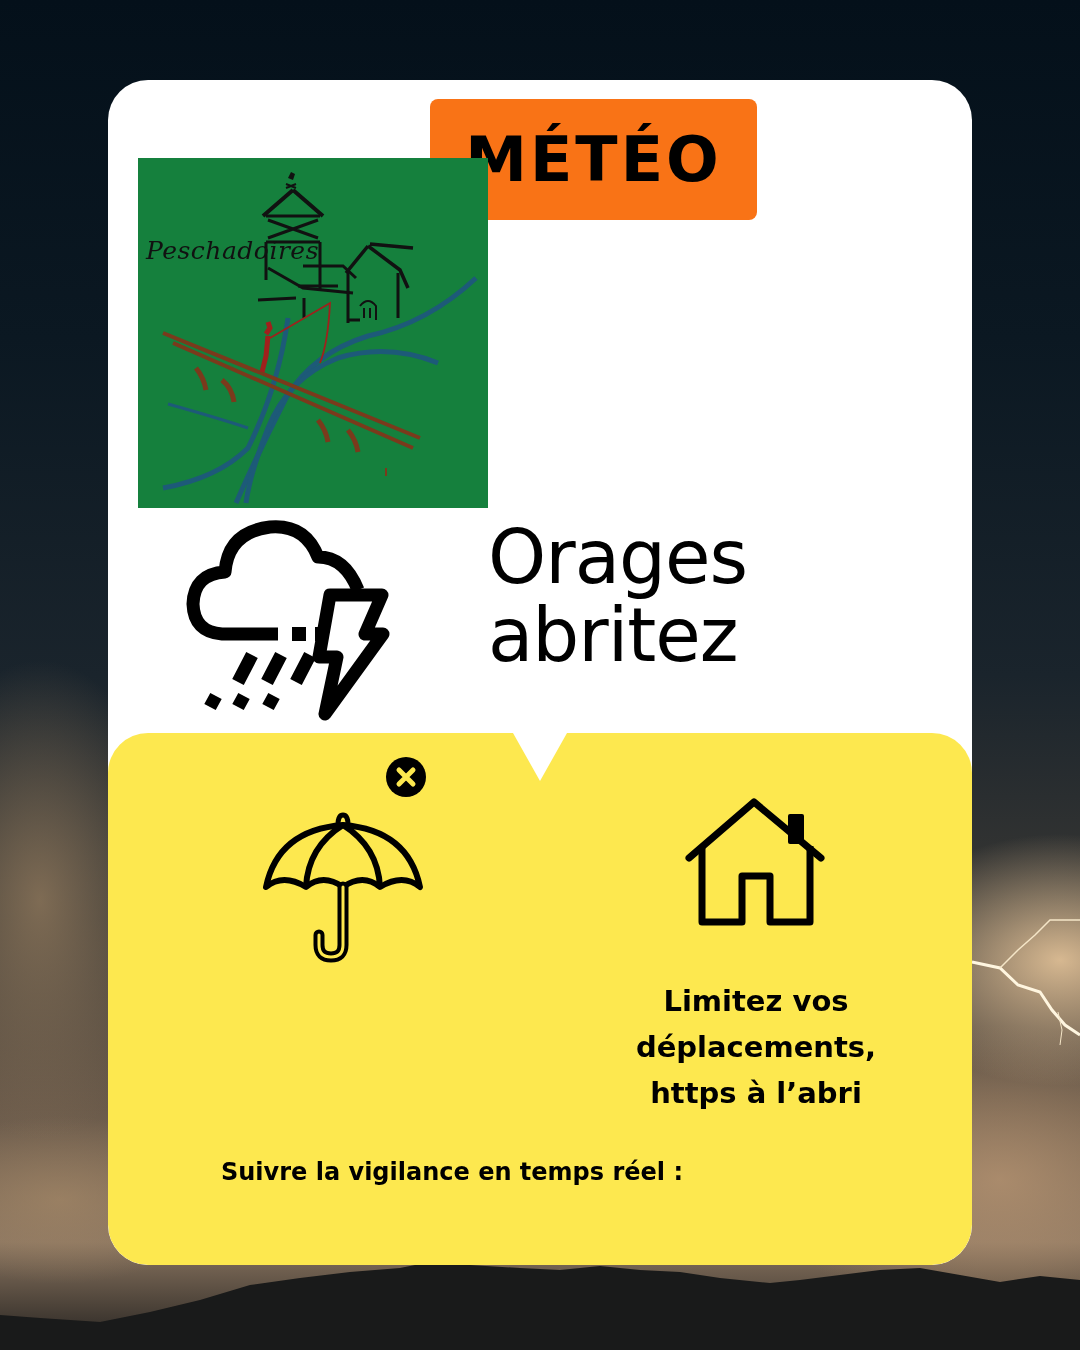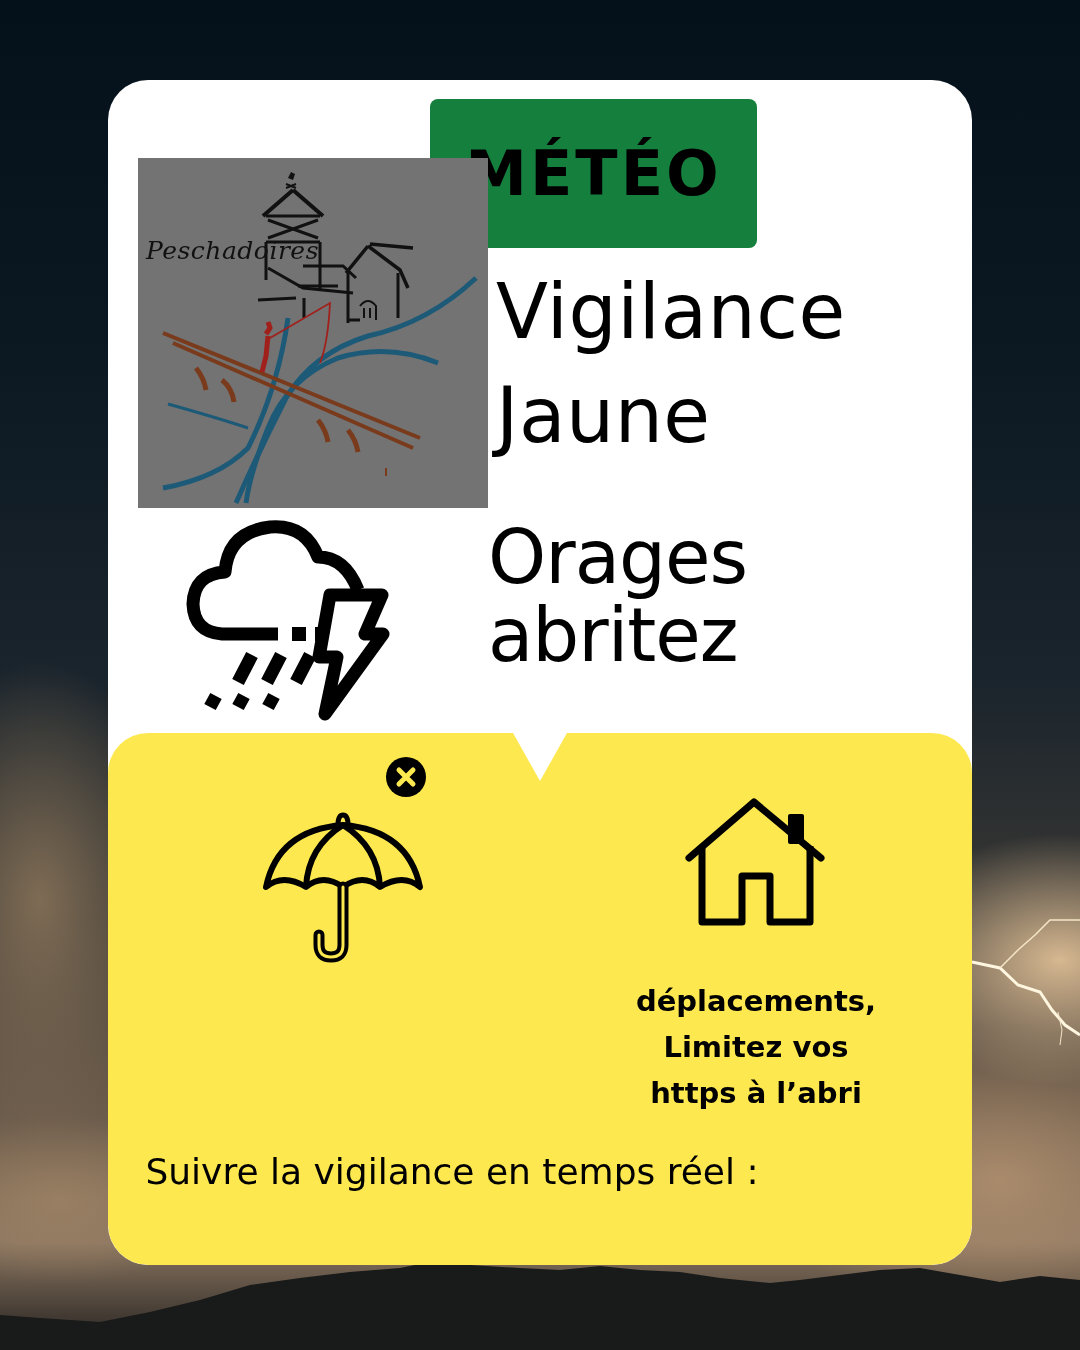--- a/index.html
+++ b/index.html
@@ -15,29 +15,29 @@
         linear-gradient(180deg, #04101a 0%, #0b1822 25%, #1a242c 50%, #3a3834 68%, #6a5a4a 82%, #8a7560 92%, #22201e 100%);
     }
     .bg-mountains { position: absolute; left: 0; top: 0; width: 1080px; height: 1350px; pointer-events: none; }
     .bg-bolt { position: absolute; left: 0; top: 0; width: 1080px; height: 1350px; pointer-events: none; }
 
     .card {
       position: absolute; left: 108px; top: 80px; width: 864px; height: 1185px;
       background: #ffffff; border-radius: 40px; overflow: hidden;
     }
     .badge {
-      position: absolute; left: 322px; top: 19px; width: 327px; height: 149px;
-      background: #15803d; border-radius: 8px;
+      position: absolute; left: 322px; top: 19px; width: 327px; height: 121px;
+      background: #f97316; border-radius: 8px;
       display: flex; align-items: center; justify-content: center;
       font-family: "DejaVu Sans", sans-serif; font-weight: bold;
       font-size: 62px; letter-spacing: 3px; color: #000;
     }
     .logo {
       position: absolute; left: 30px; top: 78px; width: 350px; height: 350px;
-      background: #737373;
+      background: #15803d;
     }
     .logo svg { width: 100%; height: 100%; }
     .logo-text {
       position: absolute; left: 8px; top: 78px;
       font-family: "DejaVu Serif", serif; font-style: italic;
       font-size: 25px; color: #111; letter-spacing: 0.5px;
     }
     .title-vig {
       position: absolute; left: 388px; top: 180px;
       font-family: "DejaVu Sans", sans-serif; font-weight: normal;
@@ -64,21 +64,21 @@
     .house-icon { position: absolute; left: 576px; top: 718px; width: 144px; height: 134px; }
     .advice {
       position: absolute; text-align: center;
       font-family: "DejaVu Sans", sans-serif; font-weight: bold;
       font-size: 29px; line-height: 46px; color: #000;
     }
     .advice-1 { left: 42px; top: 897px; width: 392px; }
     .advice-2 { left: 470px; top: 898px; width: 356px; }
     .follow {
       position: absolute; left: 0; top: 1070px; width: 688px; text-align: center;
-      font-family: "DejaVu Sans", sans-serif; font-size: 36px; line-height: 44px; color: #000;
+      font-family: "DejaVu Sans", sans-serif; font-size: 24px; line-height: 44px; color: #000; font-weight: bold;
     }
     .link {
       position: absolute; left: 0; top: 1116px; width: 864px; text-align: center;
       font-family: "DejaVu Sans", sans-serif; font-size: 31px; line-height: 44px;
       color: #000; text-decoration: underline; letter-spacing: -0.6px;
     }
   </style>
 </head>
 <body>
 
@@ -119,24 +119,20 @@
       <path d="M25 175 L282 280 M35 185 L275 290" stroke="#7a3a1c" stroke-width="4"></path>
       <path d="M58 210 q8 10 10 22 M84 222 q10 8 12 22 M180 262 q8 10 10 22 M210 272 q8 10 10 22" stroke="#7a3a1c" stroke-width="5" fill="none"></path>
       <path d="M248 310 l0 8" stroke="#7a3a1c" stroke-width="2"></path>
 
       <path d="M128 176 l4 -6 l-2 -6 M130 178 l-2 20 l-4 16" stroke="#a0201c" stroke-width="5" fill="none"></path>
       <path d="M132 180 L192 145 Q190 185 182 205" stroke="#a0201c" stroke-width="1.8" fill="none"></path>
     </svg>
     <div class="logo-text">Peschadoires</div>
   </div>
 
-  <div class="title-vig">
-    <div>Vigilance</div>
-    <div>Jaune</div>
-  </div>
 
   <svg class="storm-icon" viewBox="0 0 236 210">
     <path d="M98 122 L42 122 Q14 120 13 92 Q14 62 45 60 Q48 20 90 15 Q125 12 138 45 Q165 45 178 78" stroke="#000" stroke-width="13" fill="none" stroke-linejoin="round"></path>
     <rect x="112" y="115" width="14" height="14" fill="#000"></rect>
     <rect x="135" y="115" width="12" height="14" fill="#000"></rect>
     <path d="M150 83 L202 83 L185 122 L203 122 L145 202 L157 145 L139 145 Z" stroke="#000" stroke-width="13" fill="none" stroke-linejoin="round"></path>
     <path d="M72 143 L58 170 M101 143 L87 170 M130 143 L116 170" stroke="#000" stroke-width="13"></path>
     <path d="M36 184 L30 195 M64 184 L58 195 M94 184 L88 195" stroke="#000" stroke-width="13"></path>
   </svg>
 
@@ -162,19 +158,19 @@
   </svg>
 
   <svg class="house-icon" viewBox="0 0 144 134">
     <path d="M5 60 L70 4 L137 60" stroke="#000" stroke-width="7" fill="none" stroke-linecap="round" stroke-linejoin="round"></path>
     <rect x="104" y="16" width="16" height="30" rx="2" fill="#000"></rect>
     <path d="M18 48 L18 124 L58 124 L58 78 L86 78 L86 124 L126 124 L126 48" stroke="#000" stroke-width="7" fill="none" stroke-linejoin="round"></path>
   </svg>
 
 
   <div class="advice advice-2">
+    <div>Limitez vos</div>
     <div>déplacements,</div>
-    <div>Limitez vos</div>
     <div>https à l’abri</div>
   </div>
 
   <div class="follow">Suivre la vigilance en temps réel :</div>
 </div>
 
 </body></html>

